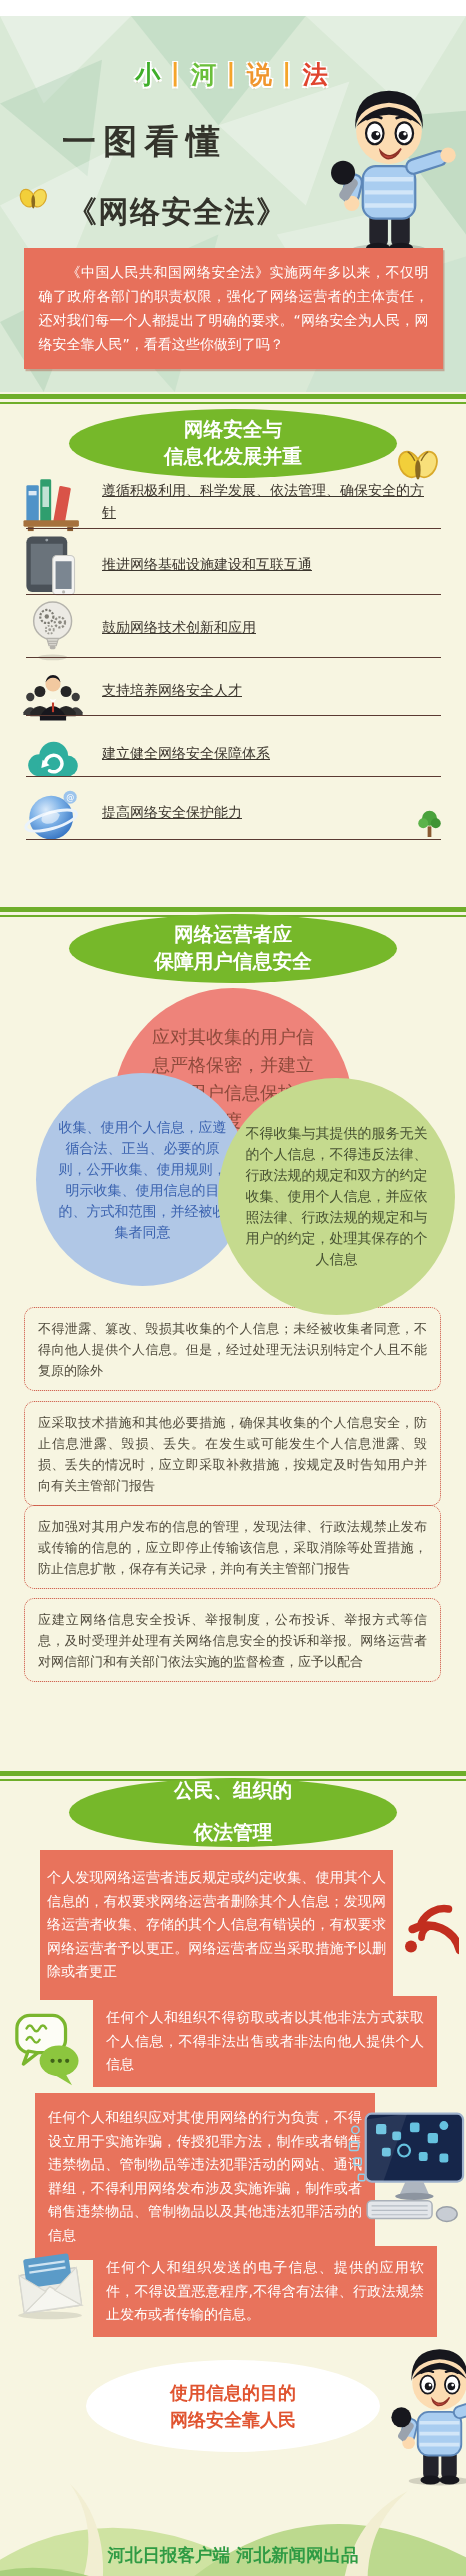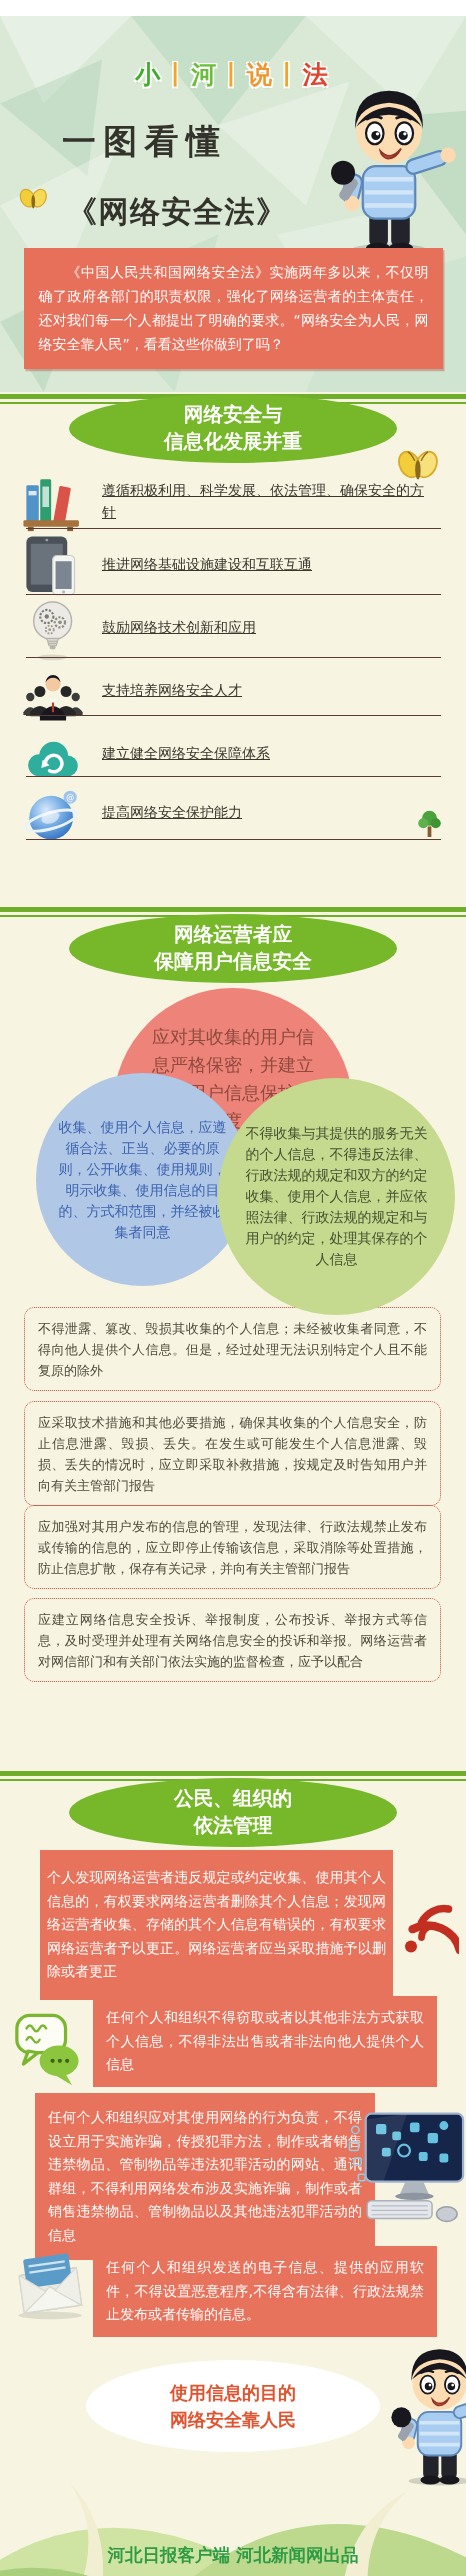--- a/index.html
+++ b/index.html
@@ -131,21 +131,21 @@
     <ellipse cx="33" cy="16" rx="11" ry="15" fill="#f5da55" stroke="#d9a92a" stroke-width="2" transform="rotate(25 33 16)"></ellipse>
     <ellipse cx="23.5" cy="22" rx="3" ry="11" fill="#8a6a20"></ellipse>
   </svg>
 
   <div class="abs intro-box">
     <p>《中国人民共和国网络安全法》实施两年多以来，不仅明确了政府各部门的职责权限，强化了网络运营者的主体责任，还对我们每一个人都提出了明确的要求。“网络安全为人民，网络安全靠人民”，看看这些你做到了吗？</p>
   </div>
 
   <div class="abs green-line-thick" style="top:378px;"></div>
   <div class="abs green-line-thin" style="top:386px;"></div>
-  <div class="abs sec-ellipse" style="top:378px;">
+  <div class="abs sec-ellipse" style="top:393px;">
     <div>网络安全与</div>
     <div>信息化发展并重</div>
   </div>
 
   <svg class="abs" style="left:397px;top:434px;" width="41" height="36" viewBox="0 0 46 40">
     <ellipse cx="14" cy="16" rx="11" ry="15" fill="#f2cf3a" stroke="#d9a92a" stroke-width="2" transform="rotate(-25 14 16)"></ellipse>
     <ellipse cx="33" cy="16" rx="11" ry="15" fill="#f8e07a" stroke="#d9a92a" stroke-width="2" transform="rotate(25 33 16)"></ellipse>
     <ellipse cx="23.5" cy="22" rx="3" ry="11" fill="#8a6a20"></ellipse>
     <path d="M20,12 q-4,-8 -8,-10 M27,12 q4,-8 8,-10" fill="none" stroke="#8a6a20" stroke-width="1.5"></path>
   </svg>
@@ -268,21 +268,21 @@
     <span>不得收集与其提供的服务无关的个人信息，不得违反法律、行政法规的规定和双方的约定收集、使用个人信息，并应依照法律、行政法规的规定和与用户的约定，处理其保存的个人信息</span>
   </div>
 
   <div class="abs dash-box" style="top:1291px;">不得泄露、篡改、毁损其收集的个人信息；未经被收集者同意，不得向他人提供个人信息。但是，经过处理无法识别特定个人且不能复原的除外</div>
   <div class="abs dash-box" style="top:1385px;">应采取技术措施和其他必要措施，确保其收集的个人信息安全，防止信息泄露、毁损、丢失。在发生或可能发生个人信息泄露、毁损、丢失的情况时，应立即采取补救措施，按规定及时告知用户并向有关主管部门报告</div>
   <div class="abs dash-box" style="top:1489px;">应加强对其用户发布的信息的管理，发现法律、行政法规禁止发布或传输的信息的，应立即停止传输该信息，采取消除等处置措施，防止信息扩散，保存有关记录，并向有关主管部门报告</div>
   <div class="abs dash-box" style="top:1582px;">应建立网络信息安全投诉、举报制度，公布投诉、举报方式等信息，及时受理并处理有关网络信息安全的投诉和举报。网络运营者对网信部门和有关部门依法实施的监督检查，应予以配合</div>
 
   <div class="abs green-line-thick" style="top:1755px;"></div>
   <div class="abs green-line-thin" style="top:1763px;"></div>
-  <div class="abs sec-ellipse" style="top:1762px;">
+  <div class="abs sec-ellipse" style="top:1762px;justify-content:space-between;">
     <div>公民、组织的</div>
     <div>依法管理</div>
   </div>
 
   <div class="abs red-box rb1">个人发现网络运营者违反规定或约定收集、使用其个人信息的，有权要求网络运营者删除其个人信息；发现网络运营者收集、存储的其个人信息有错误的，有权要求网络运营者予以更正。网络运营者应当采取措施予以删除或者更正</div>
   <svg class="abs" style="left:399px;top:1878px;" width="60" height="66" viewBox="0 0 80 88">
     <g stroke="#c22e1f" fill="none" stroke-width="9" stroke-linecap="round">
       <path d="M30,58 a16,16 0 0 1 16,-16"></path>
       <path d="M30,38 a34,34 0 0 1 36,-18" stroke-width="10"></path>
       <path d="M46,74 a44,44 0 0 1 30,-62" stroke-width="11" transform="rotate(88 46 46)"></path>

